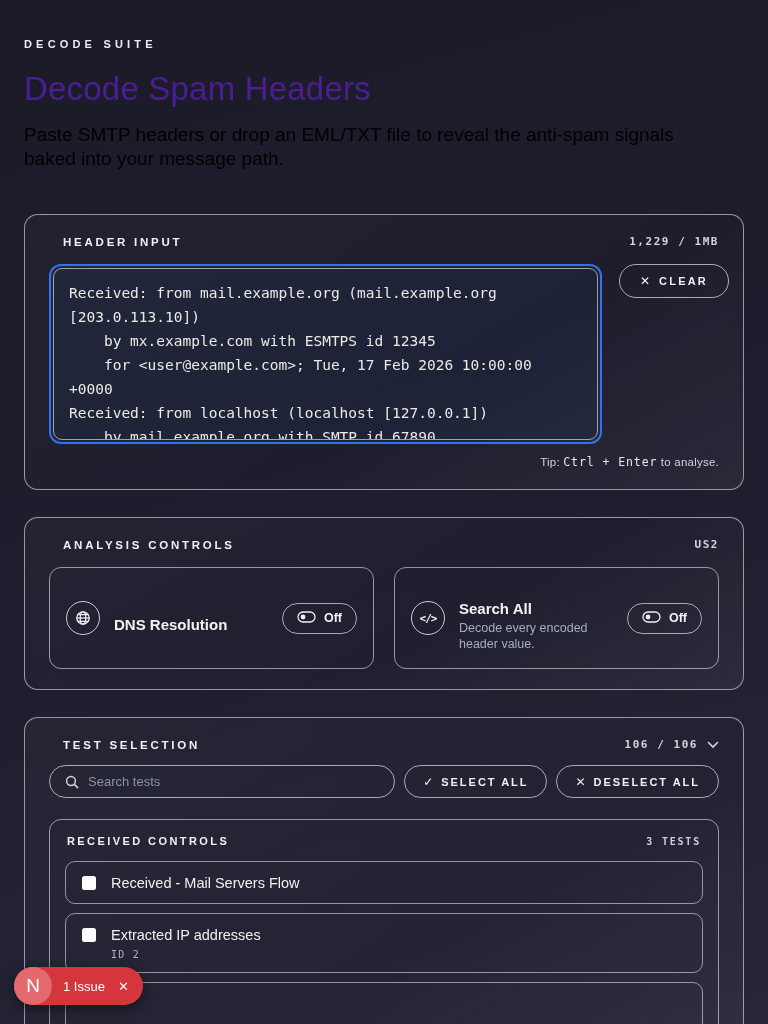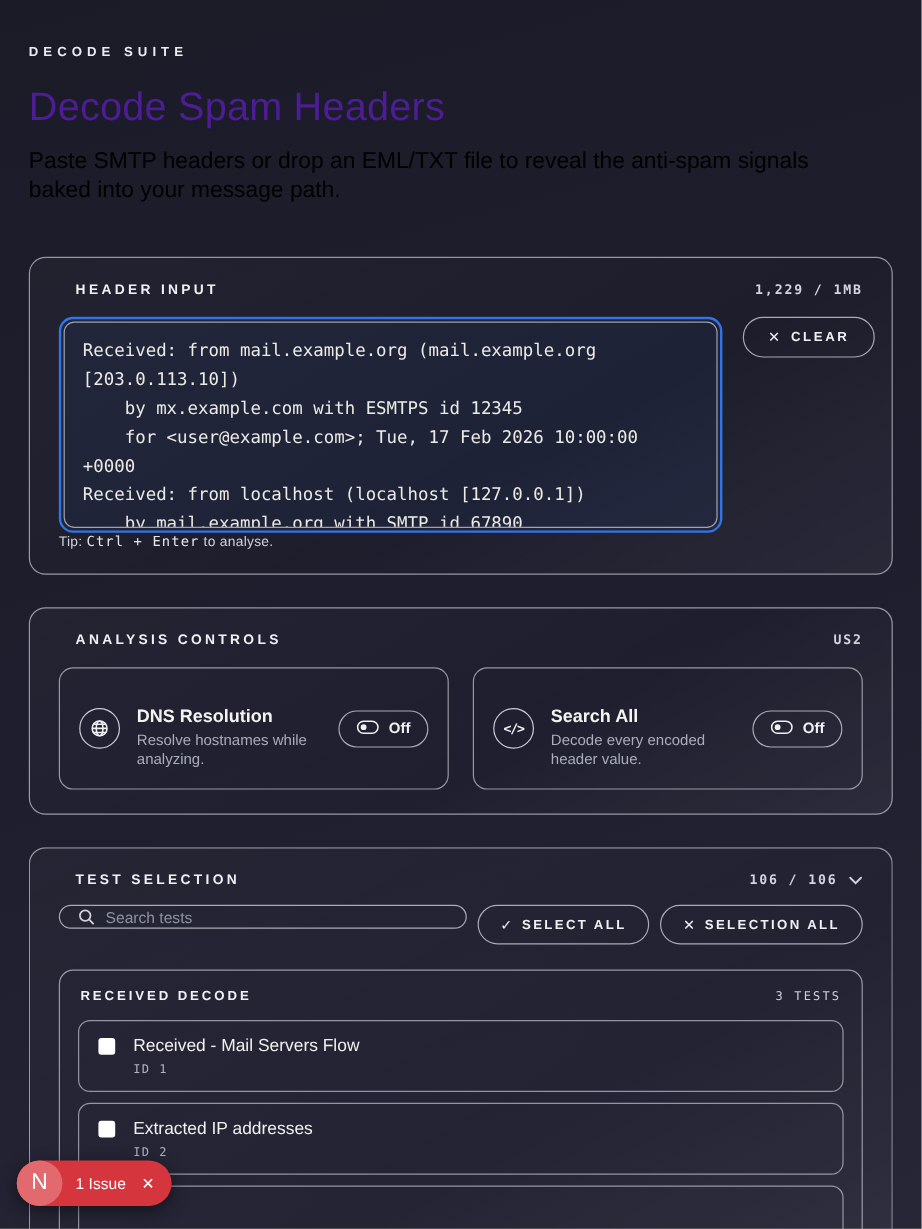--- a/index.html
+++ b/index.html
@@ -63,21 +63,21 @@
   }
   .pill-btn {
     display: inline-flex; align-items: center; gap: 9px;
     background: transparent; color: #eef0f4; cursor: pointer;
     border: 1px solid rgba(226,230,240,0.7); border-radius: 999px;
     padding: 9px 20px; font-family: "Liberation Sans", sans-serif;
     font-size: 11px; font-weight: 700; letter-spacing: 0.2em; white-space: nowrap;
   }
   .pill-btn .glyph { font-size: 12px; letter-spacing: 0; font-weight: 400; }
   .tip {
-    font-size: 11.5px; color: #cfd2da; letter-spacing: 0.02em;
+    margin-top: 11px; font-size: 11.5px; color: #cfd2da; letter-spacing: 0.02em; text-align: right;
   }
   .tip kbd {
     font-family: "DejaVu Sans Mono", "Liberation Mono", monospace;
     font-size: 11.5px; color: #e4e6ec; letter-spacing: 0.08em;
   }
 
   
   .toggle-grid { display: grid; grid-template-columns: 1fr 1fr; gap: 20px; }
   .toggle-card {
     border: 1px solid rgba(222,226,236,0.62); border-radius: 12px;
@@ -105,21 +105,21 @@
     font-size: 12.5px; font-weight: 600;
   }
 
   
   .ts-head-right { display: inline-flex; align-items: center; gap: 9px; cursor: pointer; }
   .chev svg { display: block; }
   .search-row { display: flex; gap: 9px; margin-bottom: 21px; }
   .search-box {
     flex: 1 1 auto; display: flex; align-items: center; gap: 9px;
     border: 1px solid rgba(226,230,240,0.7); border-radius: 999px;
-    padding: 0 15px; height: 20px;
+    padding: 0 15px; height: 33px;
   }
   .search-box input {
     flex: 1; background: transparent; border: none; outline: none;
     color: #e8e9ee; font-family: "Liberation Sans", sans-serif; font-size: 13px;
   }
   .search-box input::placeholder { color: #8d92a0; }
   .search-box svg { flex: 0 0 auto; }
   .sm-btn {
     display: inline-flex; align-items: center; gap: 8px;
     background: transparent; color: #eef0f4; cursor: pointer;
@@ -133,21 +133,21 @@
     border: 1px solid rgba(222,226,236,0.62); border-radius: 12px;
     padding: 15px 15px 14px 15px;
   }
   .group-head {
     display: flex; justify-content: space-between; align-items: center;
     margin-bottom: 14px; padding: 0 2px;
   }
   .group-label { font-size: 11px; font-weight: 700; letter-spacing: 0.22em; color: #f0f0f4; }
   .group-count {
     font-family: "DejaVu Sans Mono", "Liberation Mono", monospace;
-    font-size: 10px; letter-spacing: 0.18em; color: #ccd0da; font-weight: 400;
+    font-size: 10px; letter-spacing: 0.18em; color: #ccd0da; font-weight: 700;
   }
   .test-item {
     border: 1px solid rgba(222,226,236,0.6); border-radius: 10px;
     padding: 13px 16px 12px 16px; margin-bottom: 9px; cursor: pointer;
   }
   .test-item:last-child { margin-bottom: 0; }
   .test-row { display: flex; align-items: center; gap: 15px; }
   .checkbox {
     width: 14px; height: 14px; border-radius: 2.5px; background: #ffffff;
     flex: 0 0 auto;
@@ -223,21 +223,20 @@
           <svg width="16" height="16" viewBox="0 0 16 16" fill="none" stroke="#eef0f4" stroke-width="1.3">
             <circle cx="8" cy="8" r="6.2"></circle>
             <ellipse cx="8" cy="8" rx="2.8" ry="6.2"></ellipse>
             <line x1="1.8" y1="8" x2="14.2" y2="8"></line>
             <line x1="2.6" y1="4.6" x2="13.4" y2="4.6"></line>
             <line x1="2.6" y1="11.4" x2="13.4" y2="11.4"></line>
           </svg>
         </span>
         <div class="toggle-text">
           <div class="t-title">DNS Resolution</div>
-          <div class="t-desc">Resolve hostnames while analyzing.</div>
         </div>
         <button class="toggle-pill">
           <span>
             <svg width="19" height="12" viewBox="0 0 19 12" fill="none" stroke="#eef0f4" stroke-width="1.3">
               <rect x="1" y="1" width="17" height="10" rx="5"></rect>
               <circle cx="6" cy="6" r="2.4" fill="#eef0f4" stroke="none"></circle>
             </svg>
           </span>
           <span>Off</span>
         </button>
@@ -285,36 +284,35 @@
           <line x1="9.4" y1="9.4" x2="12.6" y2="12.6"></line>
         </svg>
         <input type="text" placeholder="Search tests" style="">
       </div>
       <button class="sm-btn">
         <span class="glyph">✓</span>
         <span>SELECT ALL</span>
       </button>
       <button class="sm-btn">
         <span class="glyph">✕</span>
-        <span>SELECTION ALL</span>
+        <span>DESELECT ALL</span>
       </button>
     </div>
 
     <div class="group-card">
       <div class="group-head">
-        <span class="group-label">RECEIVED DECODE</span>
+        <span class="group-label">RECEIVED CONTROLS</span>
         <span class="group-count">3 TESTS</span>
       </div>
 
       <div class="test-item">
         <div class="test-row">
           <span class="checkbox"></span>
           <span class="test-title">Received - Mail Servers Flow</span>
         </div>
-        <div class="test-id">ID 1</div>
       </div>
 
       <div class="test-item">
         <div class="test-row">
           <span class="checkbox"></span>
           <span class="test-title">Extracted IP addresses</span>
         </div>
         <div class="test-id">ID 2</div>
       </div>
 

